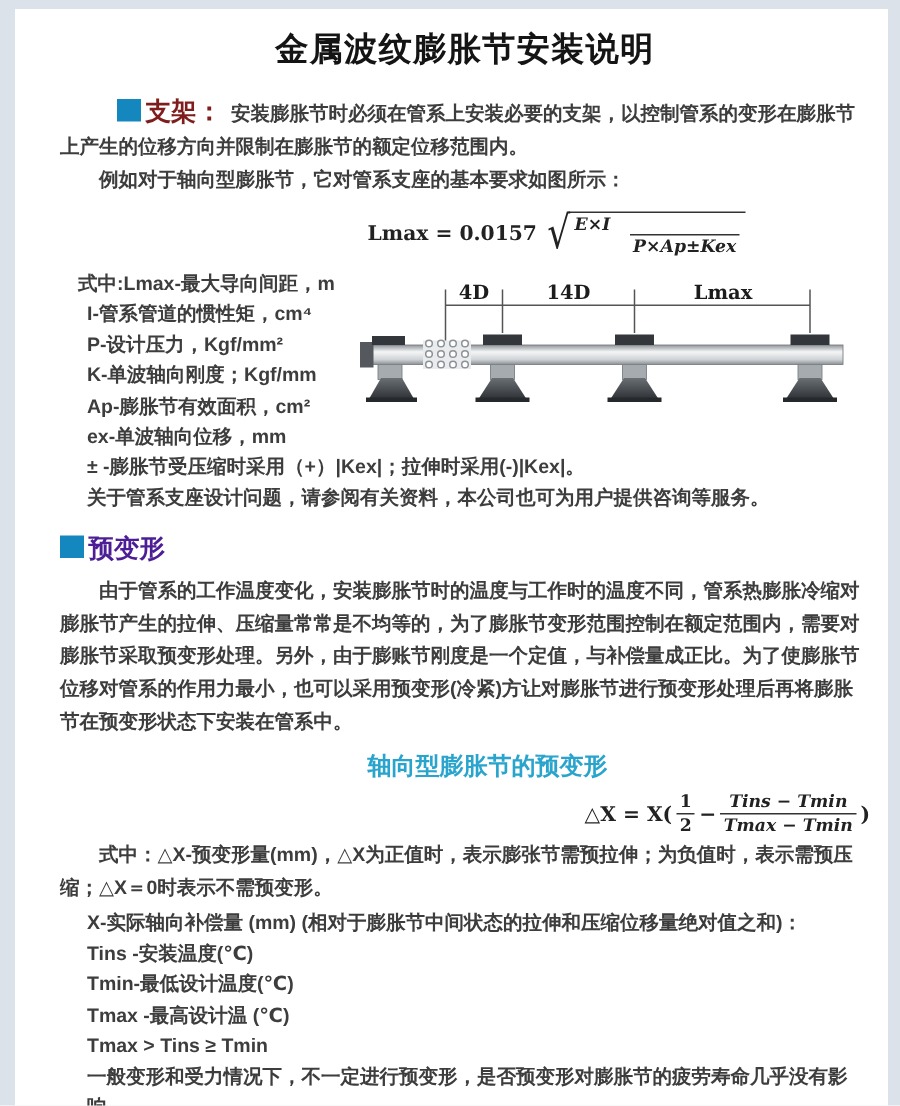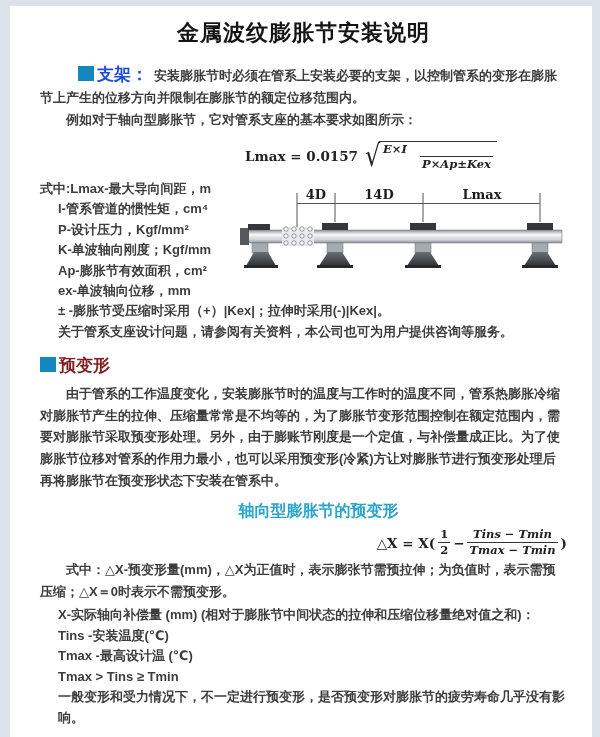--- a/index.html
+++ b/index.html
@@ -9,32 +9,32 @@
     font-family:"Liberation Sans","DejaVu Sans",sans-serif;
     -webkit-font-smoothing:antialiased;
   }
   .page{
     position:absolute;left:10px;top:6px;right:8px;bottom:0;
     background:#ffffff;overflow:hidden;
   }
   .content{
     position:relative;box-sizing:border-box;
     width:100%;height:100%;
-    padding:4px 25px 0 30px;
+    padding:4px 12px 0 30px;
     color:#3d3d3d;font-weight:600;
   }
   h1.title{
     font-size:22px;letter-spacing:1px;color:#141414;
     text-align:center;font-weight:700;margin:8px 0 16px;
   }
   .sq{
     display:inline-block;width:16px;height:15px;
     background:#1488be;vertical-align:-1px;margin-right:3px;
   }
-  .inline-h{color:#1d4ed8;font-size:17px;font-weight:700;margin-right:6px;}
+  .inline-h{color:#7f1d1d;font-size:17px;font-weight:700;margin-right:6px;}
   p.para{font-size:13px;line-height:22px;margin:0;color:#3d3d3d;}
   p.indent1{text-indent:38px;}
   p.indent2{text-indent:26px;}
   
   .formula{
     font-family:"DejaVu Serif","Liberation Serif",serif;
     font-weight:700;color:#222;font-size:13.5px;
     display:flex;align-items:center;
   }
   .f1{margin:10px 0 4px 205px;}
@@ -49,24 +49,24 @@
   .frac{
     display:inline-flex;flex-direction:column;align-items:center;
     font-size:11.5px;line-height:13px;margin:0 3px;vertical-align:middle;
   }
   .frac .num{padding:0 2px 1px;}
   .frac .den{border-top:1px solid #333;padding:1px 2px 0;}
   .fi{font-style:italic;}
   
   .defs{margin-top:8px;font-size:13px;line-height:20.4px;}
   .defs .line{margin-left:18px;}
-  .defs .line.first{margin-left:0;}
+  .defs .line.first{margin-left:12px;}
   
   h2.sec{
-    font-size:17px;color:#7f1d1d;font-weight:700;margin:12px 0 6px;
+    font-size:17px;color:#4c1d95;font-weight:700;margin:12px 0 6px;
   }
   h3.sub{font-size:16px;font-weight:700;color:#29a4cc;margin:10px 0 4px;text-align:center;}
   h3.axial{margin-left:30px;}
   .terms{font-size:13px;line-height:20.5px;margin-left:18px;margin-top:2px;}
   
   .diagram{position:absolute;left:230px;top:180px;}
 </style>
 </head>
 <body>
 
@@ -117,20 +117,21 @@
         <span class="den">Tmax − Tmin</span>
       </span>
       <span>)</span>
     </div>
 
     <p class="para indent2">式中：△X-预变形量(mm)，△X为正值时，表示膨张节需预拉伸；为负值时，表示需预压缩；△X＝0时表示不需预变形。</p>
 
     <div class="terms">
       <div>X-实际轴向补偿量 (mm) (相对于膨胀节中间状态的拉伸和压缩位移量绝对值之和)：</div>
       <div>Tins -安装温度(℃)</div>
+      <div>Tmin-最低设计温度(℃)</div>
       <div>Tmax -最高设计温 (℃)</div>
       <div>Tmax &gt; Tins ≥ Tmin</div>
       <div>一般变形和受力情况下，不一定进行预变形，是否预变形对膨胀节的疲劳寿命几乎没有影响。</div>
     </div>
 
   </div>
 
   <svg class="diagram" width="345" height="104" viewBox="0 0 345 104">
     <defs>
       <linearGradient id="pipeGrad" x1="0" y1="0" x2="0" y2="1">

